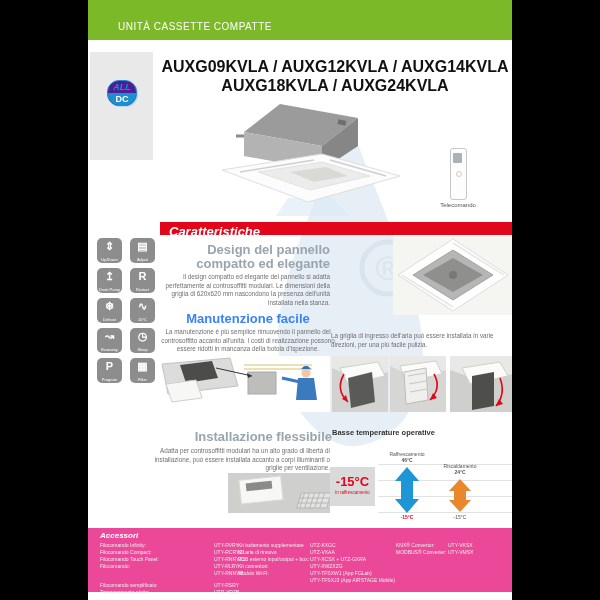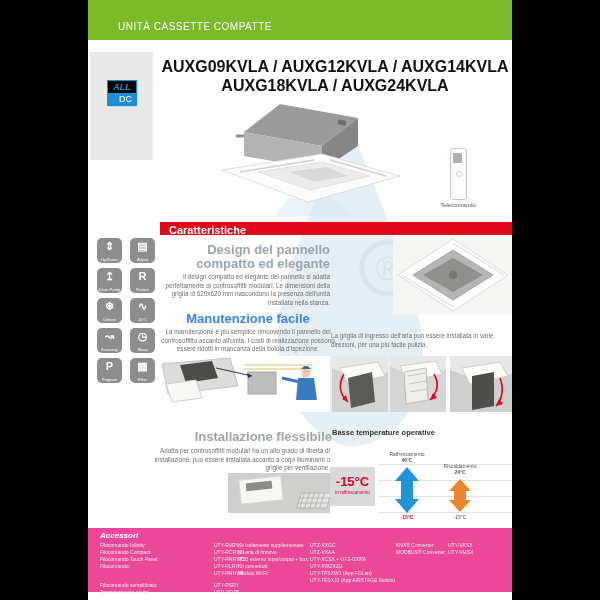--- a/index.html
+++ b/index.html
@@ -8,34 +8,34 @@
   #page{position:absolute;left:88px;top:0;width:424px;height:600px;background:#fff;}
   .abs{position:absolute;}
   .c{text-align:center}.r{text-align:right}
 
   
   .greenbar{left:0;top:0;width:424px;height:40px;background:#7bb929;}
   .greenbar .t{position:absolute;left:30px;top:21px;color:#fff;font-size:10px;letter-spacing:.5px;}
 
   
   .alldcbox{left:2px;top:52px;width:63px;height:108px;background:#e9e9e9;}
-  .alldc{position:absolute;left:17px;top:28px;width:28px;border:1.5px solid #1d8fd1;border-radius:0;
-         overflow:hidden;background:#000000;box-shadow:1px 1px 0 #b9d9ee;}
+  .alldc{position:absolute;left:17px;top:28px;width:28px;border:1.5px solid #1d8fd1;border-radius:12px;
+         overflow:hidden;background:#4c1d95;box-shadow:1px 1px 0 #b9d9ee;}
   .alldc .all{display:block;color:#1d8fd1;font-style:italic;font-weight:bold;font-size:9px;text-align:center;padding:1px 0;}
-  .alldc .dc{display:block;background:#1d8fd1;color:#fff;font-weight:normal;font-size:9px;text-align:right;padding:1px 4px;}
+  .alldc .dc{display:block;background:#1d8fd1;color:#fff;font-weight:bold;font-size:9px;text-align:center;padding:1px 4px;}
 
   .model-title{left:70px;top:57px;width:354px;font-weight:bold;font-size:16px;line-height:1.2;color:#111;}
 
   .remote{left:362px;top:148px;width:15px;height:50px;background:#fdfdfd;border:1px solid #c7c7c7;border-radius:3px;}
   .remote .scr{position:absolute;left:2px;top:4px;width:9px;height:10px;background:#a9b2b8;border-radius:1px;}
   .remote .btn{position:absolute;left:5px;top:22px;width:4px;height:4px;border:1px solid #ccc;border-radius:50%;}
   .remote-label{left:334px;top:202px;width:72px;font-size:6px;color:#555;text-align:center;}
 
   .redbar{left:72px;top:222px;width:352px;height:13px;background:#e2061a;}
-  .redbar .t{position:absolute;left:9px;top:2px;color:#fff;font-size:11px;font-weight:bold;}
+  .redbar .t{position:absolute;left:9px;top:2px;color:#fff;font-size:13px;font-weight:bold;font-style:italic;}
 
   
   .ficons{left:9px;top:238px;width:64px;display:grid;grid-template-columns:25px 25px;gap:5px 8px;}
   .ficon{width:25px;height:25px;background:#8d8d8d;border-radius:5px;position:relative;color:#fff;}
   .ficon .g{position:absolute;left:0;top:2px;width:100%;text-align:center;font-size:11px;line-height:13px;font-weight:bold;}
   .ficon .l{position:absolute;left:0;bottom:1px;width:100%;text-align:center;font-size:4px;line-height:4px;}
 
   .sec-head-gray{color:#98a4ae;font-weight:bold;font-size:13px;line-height:1.1;}
   .sec-head-dark{color:#3b82f6;font-weight:bold;font-size:13px;}
   .body-txt{font-size:6.3px;line-height:1.35;color:#6f6f6f;}

